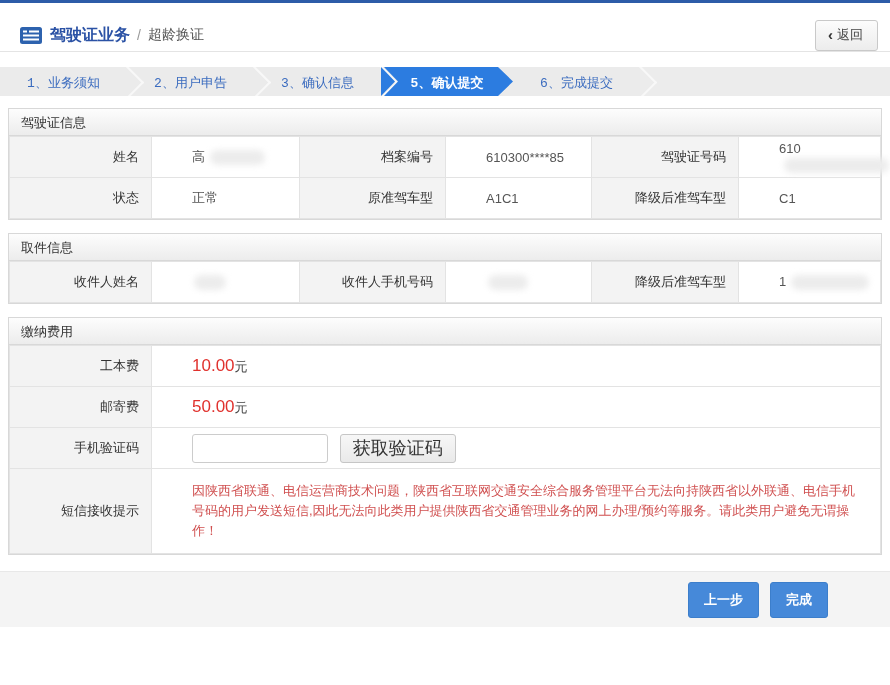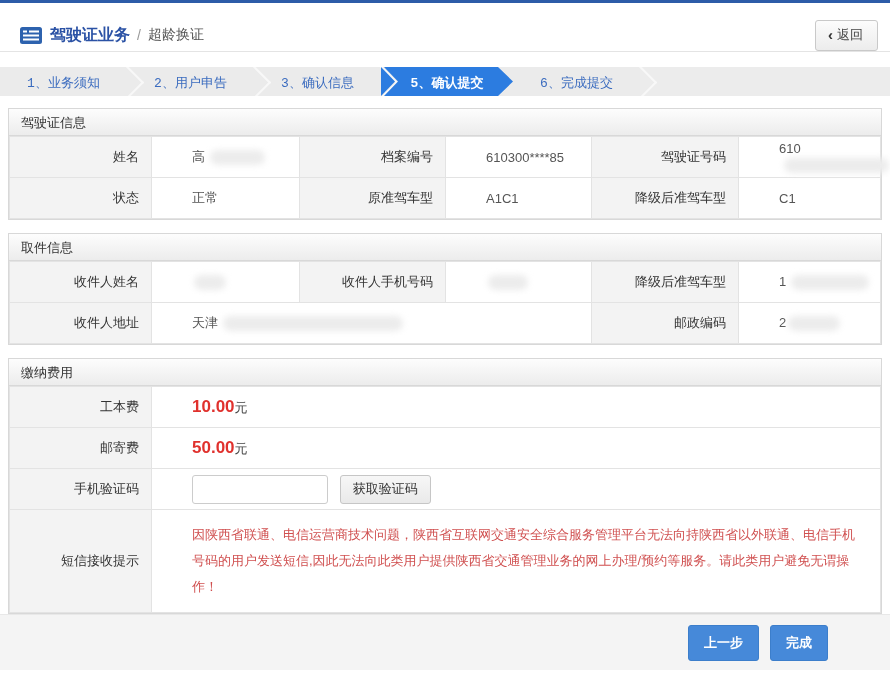--- a/index.html
+++ b/index.html
@@ -106,50 +106,50 @@
     vertical-align: middle;
     padding-left: 40px;
   }
   td.lbl { background: #f3f3f3; text-align: right; padding-right: 12px; color: #333; }
   td.val { background: #fff; padding-left: 12px; color: #555; }
   .smudge {
     display: inline-block; height: 15px; border-radius: 8px;
     background: #ececec; filter: blur(3px);
     vertical-align: middle; margin-left: 5px;
   }
-  .fee-amount { color: var(--fee-red, #e0312d); font-size: 17px; font-weight: bold; }
+  .fee-amount { color: var(--fee-red, #e0312d); font-size: 17px; font-weight: normal; }
   .fee-unit { color: #444; font-size: 13px; }
   td.code-row { height: 47px; }
   .code-input {
     width: 136px; height: 29px;
     border: 1px solid #ccc; border-radius: 3px;
     padding: 0 8px; font-size: 13px; color: #333;
     vertical-align: middle;
     outline: none;
   }
   .get-code-btn {
     margin-left: 8px; height: 29px;
     padding: 0 12px;
     border: 1px solid #c6c6c6; border-radius: 3px;
     background: linear-gradient(#f7f7f7, #e9e9e9);
-    font-size: 13px; color: #333;
+    font-size: 18px; color: #333;
     vertical-align: middle;
     cursor: pointer;
   }
   td.tip-row { height: 76px; }
   .warn-text {
     color: var(--warning-red, #d05050);
-    font-size: 13px; line-height: 26px;
+    font-size: 13px; line-height: 20px;
     padding: 12px 16px 12px 0;
     display: block;
   }
 
   
   .footer-bar {
-    margin-top: 0;
+    margin-top: 16px;
     height: 56px;
     background: #f4f4f4;
     border-top: 1px solid #e8e8e8;
     display: flex;
     align-items: center;
     justify-content: flex-end;
     padding-right: 62px;
     gap: 11px;
   }
   .blue-btn {
@@ -242,26 +242,20 @@
       </colgroup>
     <tbody>
         <tr>
       <td class="lbl">收件人姓名</td>
       <td class="val"><span></span><span class="smudge" style="width:32px;margin-left:2px"></span></td>
       <td class="lbl">收件人手机号码</td>
       <td class="val"><span></span><span class="smudge" style="width:40px;margin-left:2px"></span></td>
       <td class="lbl">降级后准驾车型</td>
       <td class="val"><span>1</span><span class="smudge" style="width:78px"></span></td>
     </tr>
-    <tr>
-      <td class="lbl">收件人地址</td>
-      <td class="val" colspan="3"><span>天津</span><span class="smudge" style="width:180px"></span></td>
-      <td class="lbl">邮政编码</td>
-      <td class="val"><span>2</span><span class="smudge" style="width:52px;margin-left:2px"></span></td>
-    </tr>
   </tbody>
     </table>
 </div>
 
 <div class="section">
   <div class="section-title">缴纳费用</div>
   <table class="info">
     <colgroup>
         <col style="width:142px">
         <col>

